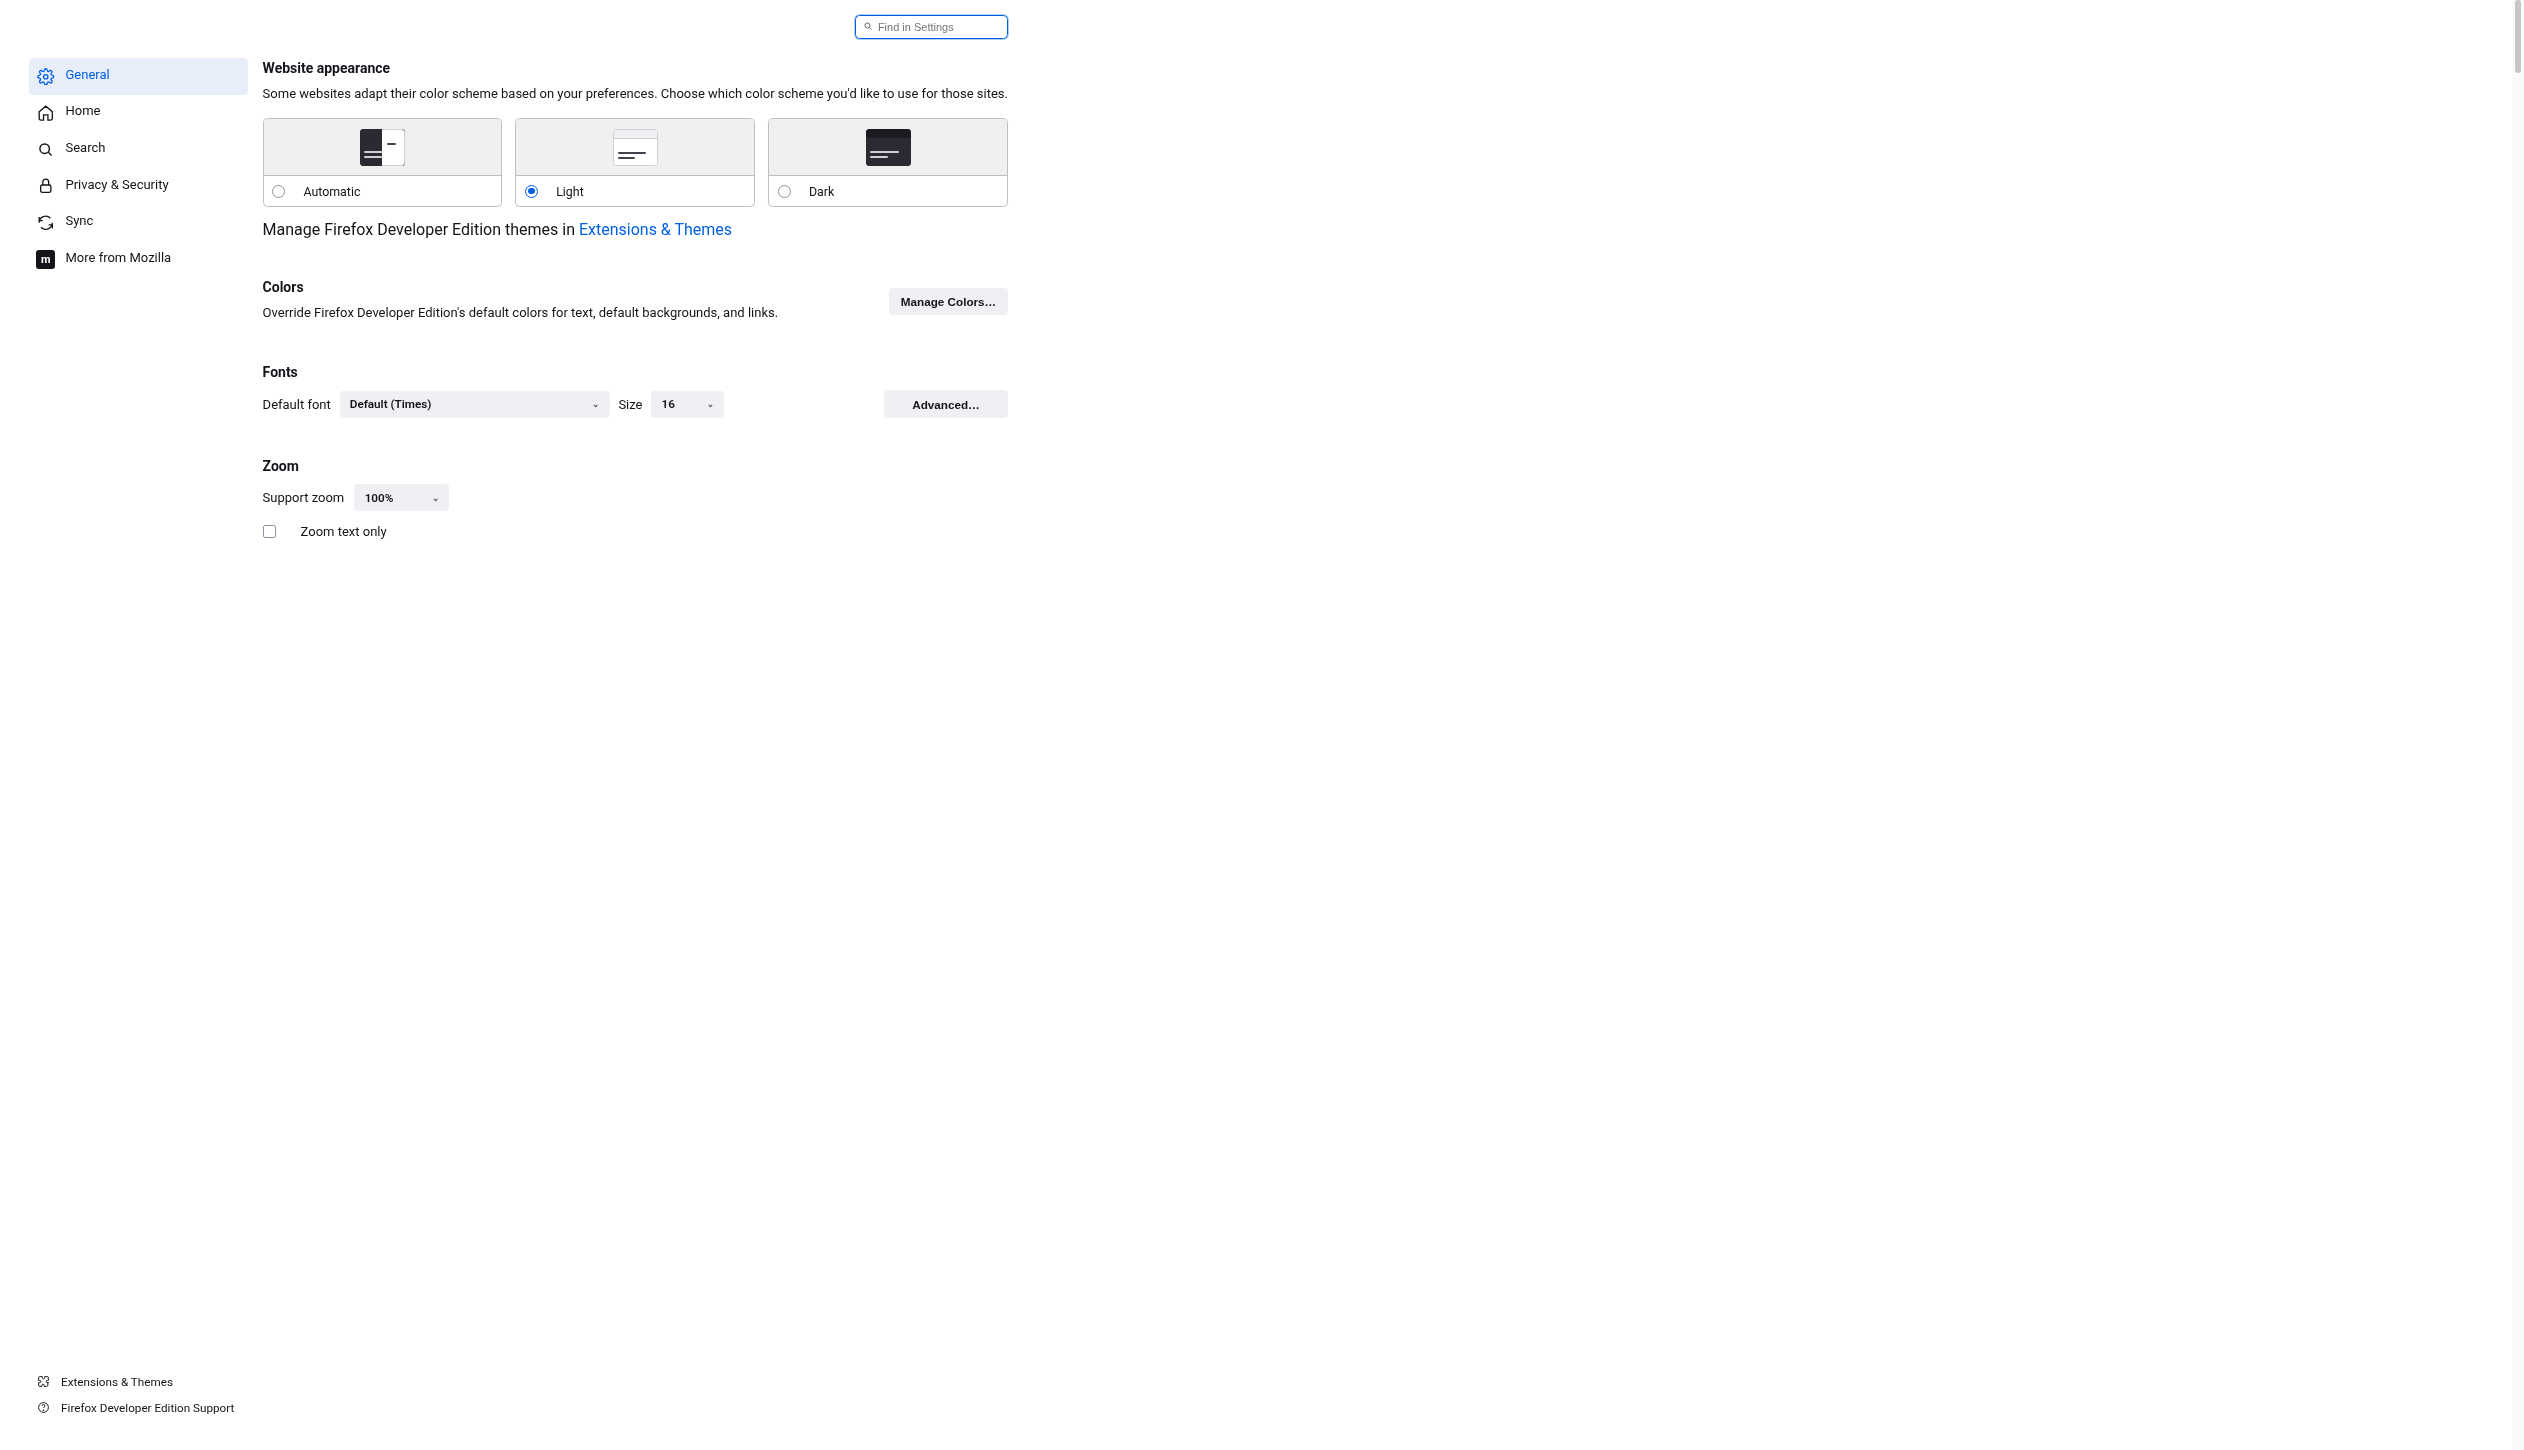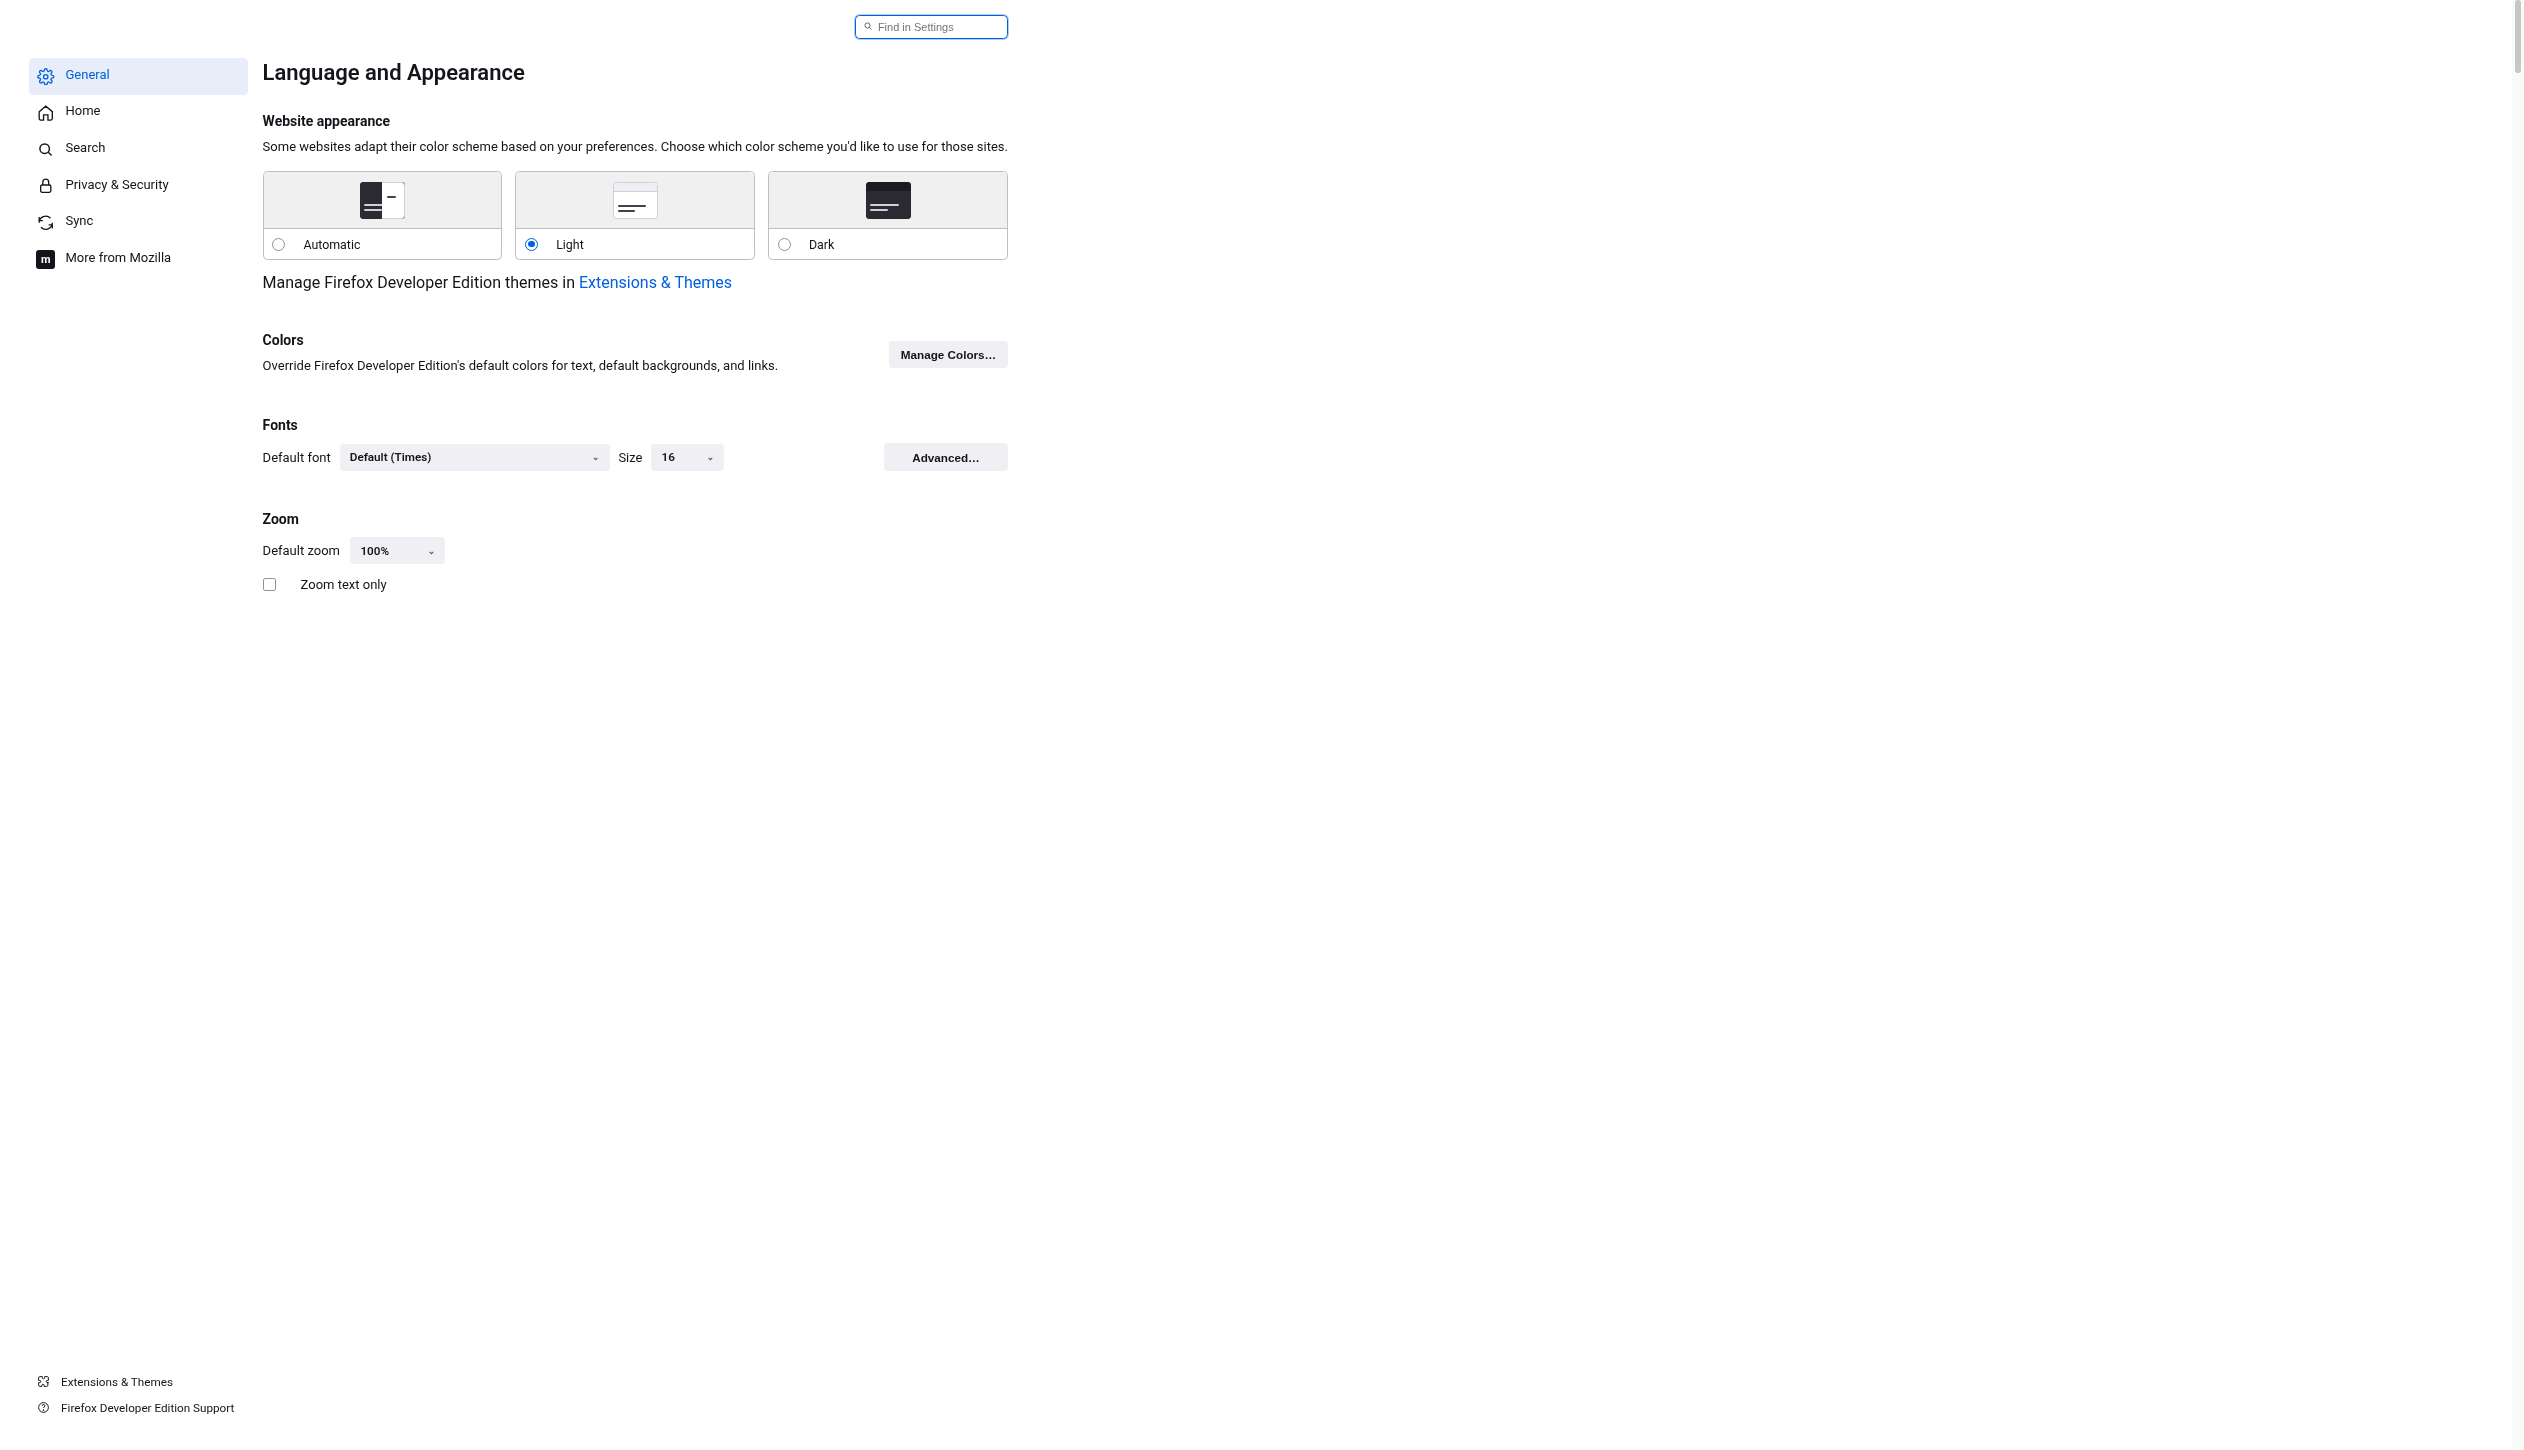--- a/index.html
+++ b/index.html
@@ -370,21 +370,20 @@
       <span>
         <svg width="10.2" height="10.2" viewBox="0 0 24 24" fill="none" stroke="#5b5b66" stroke-width="2.2">
             <circle cx="10.5" cy="10.5" r="6"></circle>
             <line x1="20" y1="20" x2="15" y2="15"></line>
           </svg>
       </span>
       <input type="text" placeholder="Find in Settings" style="">
     </div>
   </div>
 
-  <h1>Language and Appearance</h1>
 
   <h2>Website appearance</h2>
   <p class="desc">Some websites adapt their color scheme based on your preferences. Choose which color scheme you'd like to use for those sites.</p>
 
   <div class="theme-row">
     <div class="theme-card">
       <div class="theme-preview">
         <div class="mini-window">
           <div class="chrome" style="background:#2b2a33"></div>
           <div class="body" style="background:#2b2a33">
@@ -457,21 +456,21 @@
     <span class="label">Size</span>
     <div class="select" style="width:73px">
       <span>16</span>
       <span class="chev">⌄</span>
     </div>
     <button class="btn" style="margin-left:auto;width:124px">Advanced…</button>
   </div>
 
   <h2 style="margin-bottom:10.2px">Zoom</h2>
   <div class="zoom-controls">
-    <span class="label">Default zoom</span>
+    <span class="label">Support zoom</span>
     <div class="select" style="width:95px">
       <span>100%</span>
       <span class="chev">⌄</span>
     </div>
   </div>
   <div class="checkbox-row">
     <span class="checkbox"></span>
     <span>Zoom text only</span>
   </div>
 </div>

